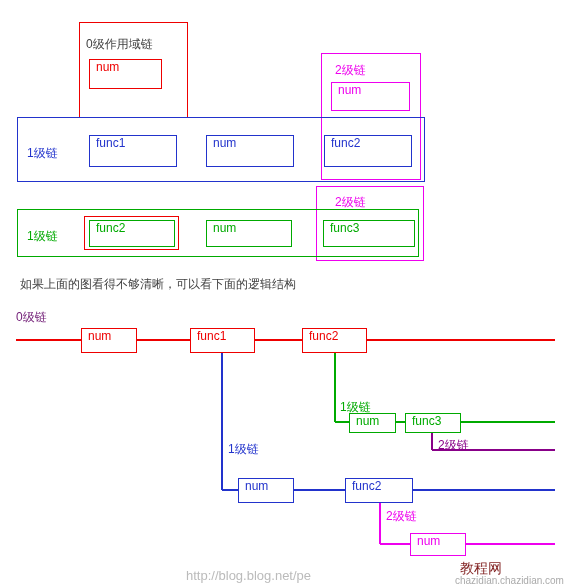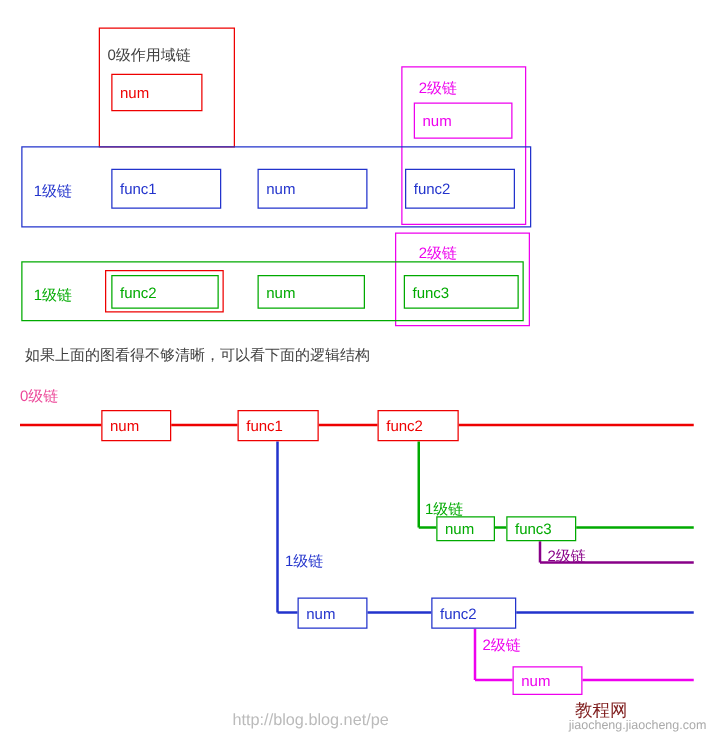--- a/index.html
+++ b/index.html
@@ -1,17 +1,17 @@
 <!DOCTYPE html>
 <html><head>
 <meta charset="utf-8">
 <style>
   *{box-sizing:border-box;margin:0;padding:0}
   body{font-family:sans-serif;font-size:12px;color:#333;width:569px;height:587px;background:#fff;position:relative;overflow:hidden}
-  .box{position:absolute;display:flex;align-items:center;padding-left:6px;background:transparent}
+  .box{position:absolute;display:flex;align-items:flex-start;padding-left:6px;background:transparent}
   .lbl{position:absolute;white-space:nowrap}
   svg{position:absolute;left:0;top:0;pointer-events:none}
 </style>
 </head>
 <body>
 
 <div class="box" style="left:79px;top:22px;width:109px;height:96px;border:1px solid #e00"></div>
 <span class="lbl" style="left:86px;top:36px;color:#404040">0级作用域链</span>
 <div class="box" style="left:89px;top:59px;width:73px;height:30px;border:1px solid #e00;color:#e00">
     <span>num</span>
@@ -47,21 +47,21 @@
   </div>
 <div class="box" style="left:206px;top:220px;width:86px;height:27px;border:1px solid #0a0;color:#0a0">
     <span>num</span>
   </div>
 <div class="box" style="left:323px;top:220px;width:92px;height:27px;border:1px solid #0a0;color:#0a0">
     <span>func3</span>
   </div>
 
 <span class="lbl" style="left:20px;top:276px;color:#404040">如果上面的图看得不够清晰，可以看下面的逻辑结构</span>
 
-<span class="lbl" style="left:16px;top:309px;color:#ec4899">0级链</span>
+<span class="lbl" style="left:16px;top:309px;color:#701a75">0级链</span>
 
 <svg width="569" height="587">
 
   <line x1="16" y1="340" x2="555" y2="340" stroke="#e00" stroke-width="2"></line>
 
   <line x1="222" y1="353" x2="222" y2="490" stroke="#23c" stroke-width="2"></line>
   <line x1="222" y1="490" x2="555" y2="490" stroke="#23c" stroke-width="2"></line>
 
   <line x1="335" y1="353" x2="335" y2="422" stroke="#0a0" stroke-width="2"></line>
   <line x1="335" y1="422" x2="555" y2="422" stroke="#0a0" stroke-width="2"></line>
@@ -101,13 +101,13 @@
     <span>func2</span>
   </div>
 
 <span class="lbl" style="left:386px;top:508px;color:#e0e">2级链</span>
 <div class="box" style="left:410px;top:533px;width:56px;height:23px;border:1px solid #e0e;color:#e0e;background:#fff">
     <span>num</span>
   </div>
 
 <span class="lbl" style="left:186px;top:568px;color:#bbb;font-size:13px">http://blog.blog.net/pe</span>
 <span class="lbl" style="left:460px;top:560px;color:#7f1d1d;font-size:14px">教程网</span>
-<span class="lbl" style="left:455px;top:575px;color:#aaa;font-size:10px">jiaocheng.jiaocheng.com</span>
+<span class="lbl" style="left:455px;top:575px;color:#aaa;font-size:10px">chazidian.chazidian.com</span>
 
 </body></html>

